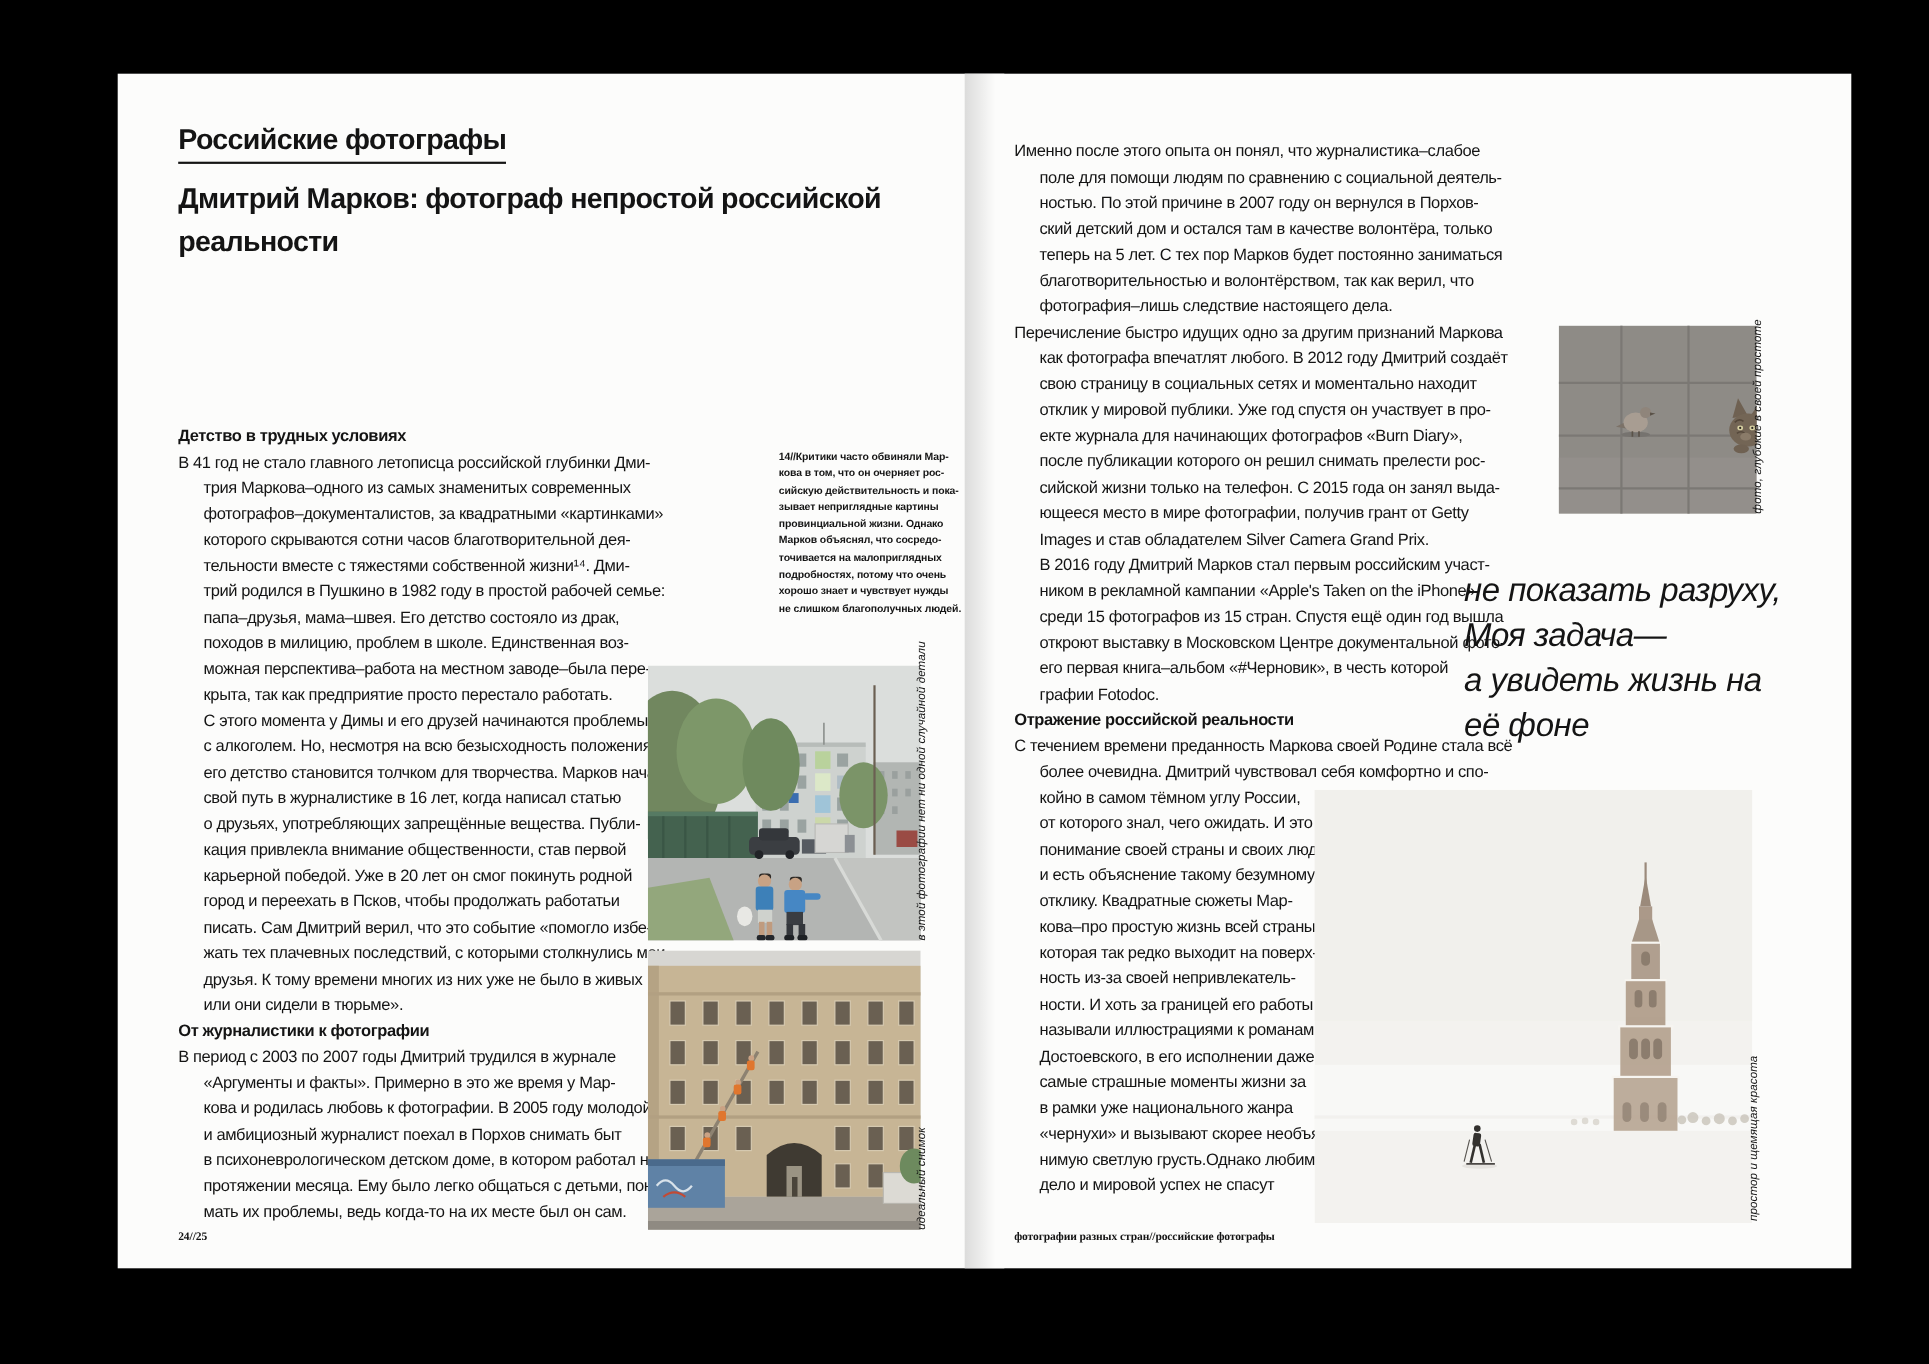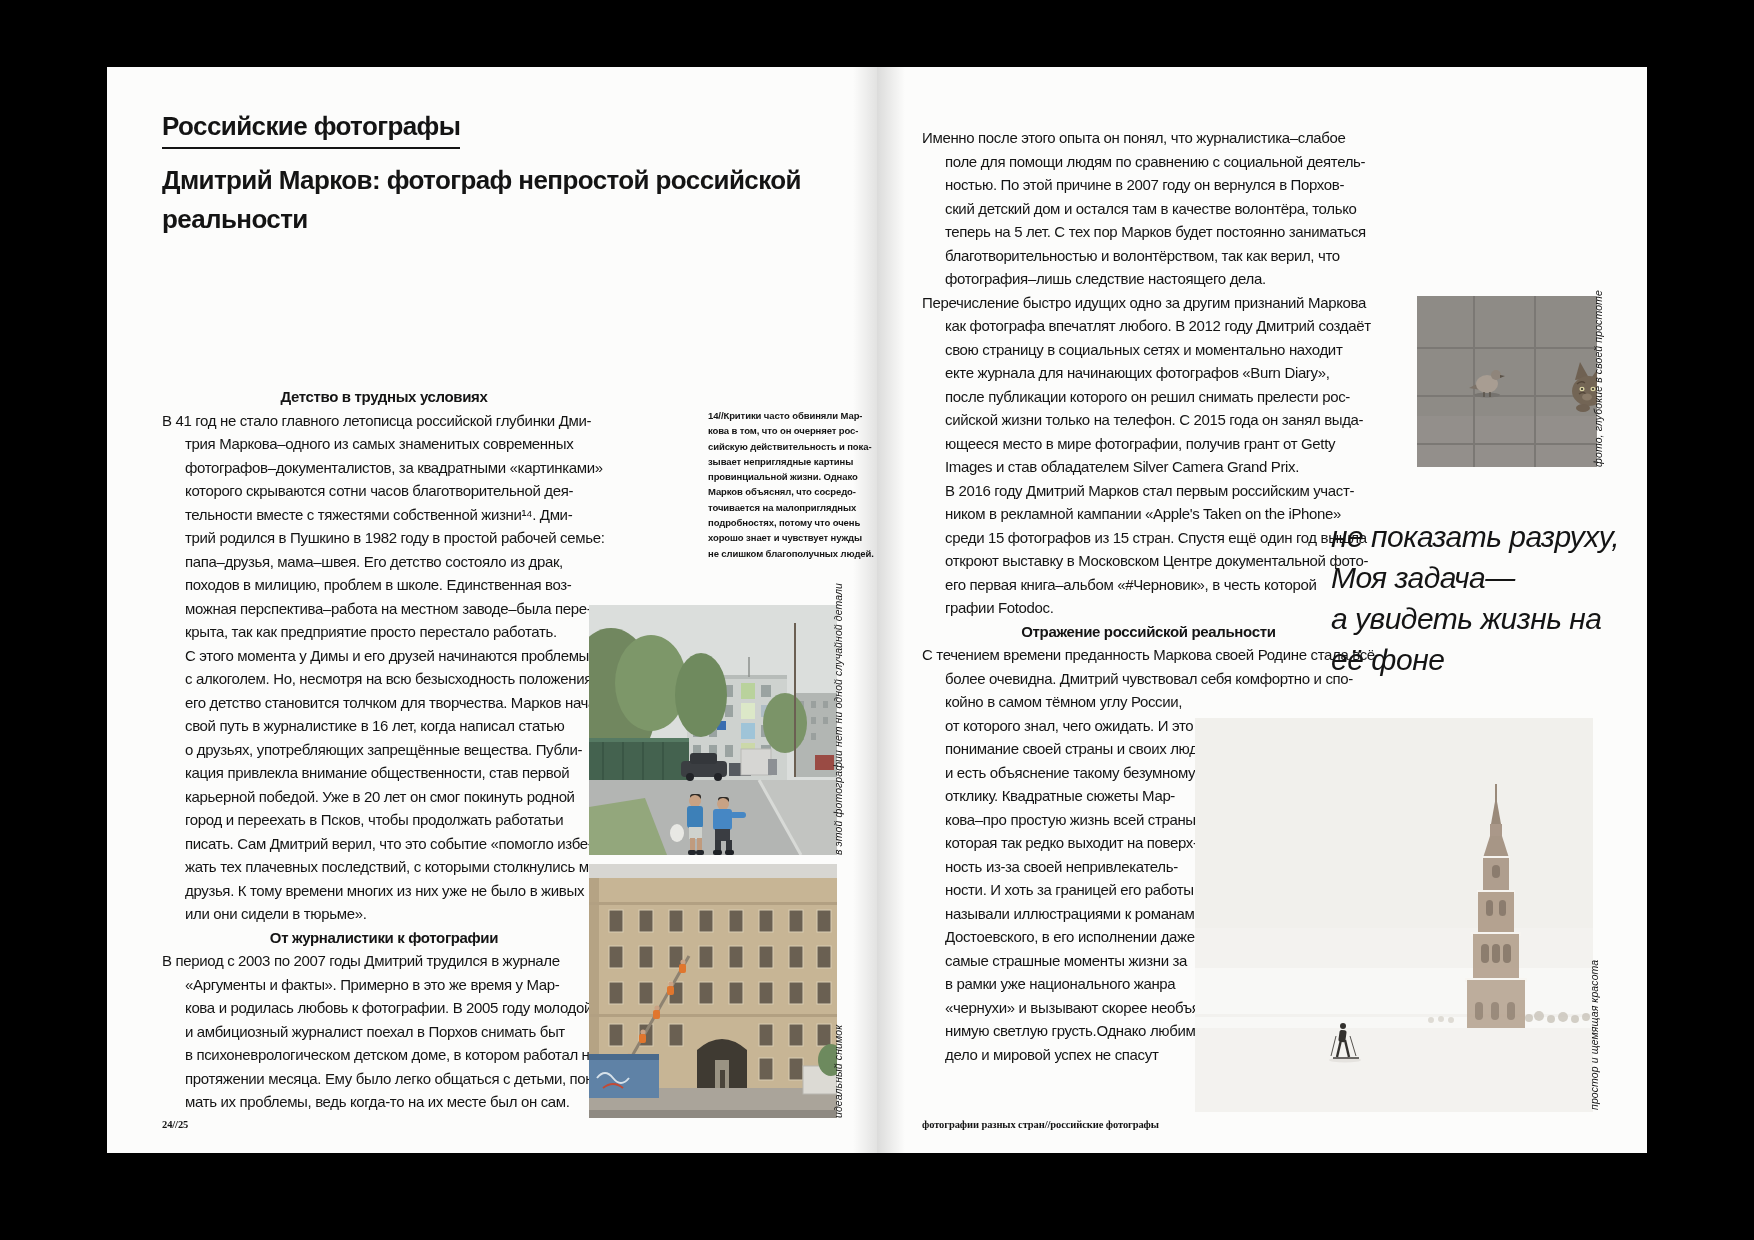--- a/index.html
+++ b/index.html
@@ -1,41 +1,41 @@
 <!DOCTYPE html>
 <html><head>
 <meta charset="utf-8">
 <title>Magazine spread — Дмитрий Марков</title>
 <style>
   html,body { margin:0; padding:0; background:#000; }
   .stage {
     position:relative; width:1754px; height:1240px; background:#000;
     font-family:"Liberation Sans", sans-serif; color:#141414; overflow:hidden;
   }
-  .page { position:absolute; top:67px; width:770px; height:1086px; background:#fcfcfb; }
+  .page { position:absolute; top:67px; width:770px; height:1086px; background:#fcfcfb;padding-left:36px; }
   .page-left  { left:107px; }
   .page-right { left:877px; }
   .page-left::after  { content:""; position:absolute; right:0; top:0; bottom:0; width:24px;
     background:linear-gradient(to right, rgba(0,0,0,0), rgba(0,0,0,0.10)); }
   .page-right::before{ content:""; position:absolute; left:0; top:0; bottom:0; width:28px;
     background:linear-gradient(to right, rgba(0,0,0,0.13), rgba(0,0,0,0)); }
 
   .abs { position:absolute; }
 
   .kicker {
     display:inline-block; font-size:26px; font-weight:700; letter-spacing:-0.6px;
     border-bottom:2.5px solid #141414; padding-bottom:5px; white-space:nowrap;
   }
   .headline { font-size:26px; font-weight:700; letter-spacing:-0.6px; line-height:39px;
     margin-top:12px; white-space:nowrap; }
 
   .bodycol { font-size:15px; letter-spacing:-0.35px; line-height:23.5px; white-space:nowrap; }
   .bline { height:23.5px; }
   .bline.ind { padding-left:23px; }
-  .bhead { font-weight:700;text-align:center; }
+  .bhead { font-weight:700; }
 
   .footnote { font-size:9.5px; font-weight:700; line-height:15.3px; letter-spacing:-0.1px;
     white-space:nowrap; }
 
   .pullquote { font-size:30px; font-style:italic; font-weight:500; line-height:41px;
     letter-spacing:-0.5px; white-space:nowrap; }
 
   .vcap { position:absolute; font-size:10.5px; font-style:italic; line-height:13px;
     white-space:nowrap; transform-origin:left bottom; transform:rotate(-90deg);
     letter-spacing:0.1px; }
@@ -268,20 +268,21 @@
         <div class="bline">Именно после этого опыта он понял, что журналистика–слабое</div>
         <div class="bline ind">поле для помощи людям по сравнению с социальной деятель-</div>
         <div class="bline ind">ностью. По этой причине в 2007 году он вернулся в Порхов-</div>
         <div class="bline ind">ский детский дом и остался там в качестве волонтёра, только</div>
         <div class="bline ind">теперь на 5 лет. С тех пор Марков будет постоянно заниматься</div>
         <div class="bline ind">благотворительностью и волонтёрством, так как верил, что</div>
         <div class="bline ind">фотография–лишь следствие настоящего дела.</div>
         <div class="bline">Перечисление быстро идущих одно за другим признаний Маркова</div>
         <div class="bline ind">как фотографа впечатлят любого. В 2012 году Дмитрий создаёт</div>
         <div class="bline ind">свою страницу в социальных сетях и моментально находит</div>
+        <div class="bline ind">отклик у мировой публики. Уже год спустя он участвует в про-</div>
         <div class="bline ind">екте журнала для начинающих фотографов «Burn Diary»,</div>
         <div class="bline ind">после публикации которого он решил снимать прелести рос-</div>
         <div class="bline ind">сийской жизни только на телефон. С 2015 года он занял выда-</div>
         <div class="bline ind">ющееся место в мире фотографии, получив грант от Getty</div>
         <div class="bline ind">Images и став обладателем Silver Camera Grand Prix.</div>
         <div class="bline ind">В 2016 году Дмитрий Марков стал первым российским участ-</div>
         <div class="bline ind">ником в рекламной кампании «Apple's Taken on the iPhone»</div>
         <div class="bline ind">среди 15 фотографов из 15 стран. Спустя ещё один год вышла</div>
         <div class="bline ind">откроют выставку в Московском Центре документальной фото-</div>
         <div class="bline ind">его первая книга–альбом «#Черновик», в честь которой</div>

